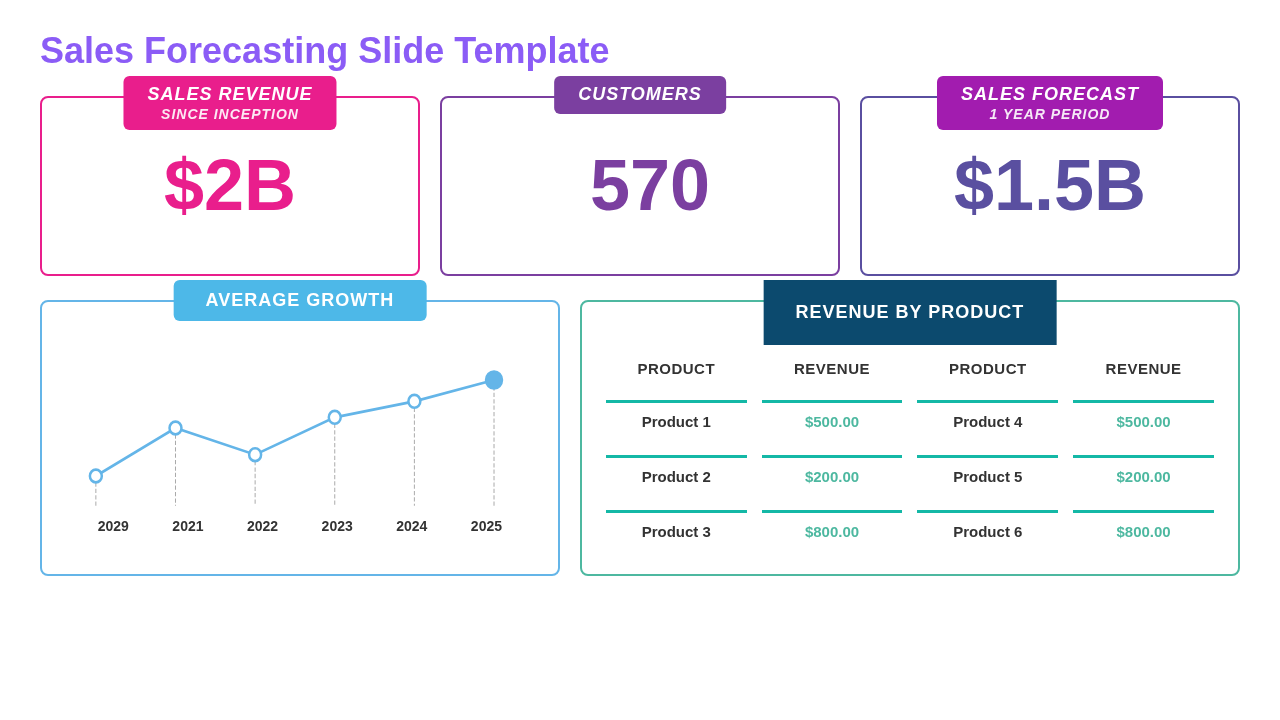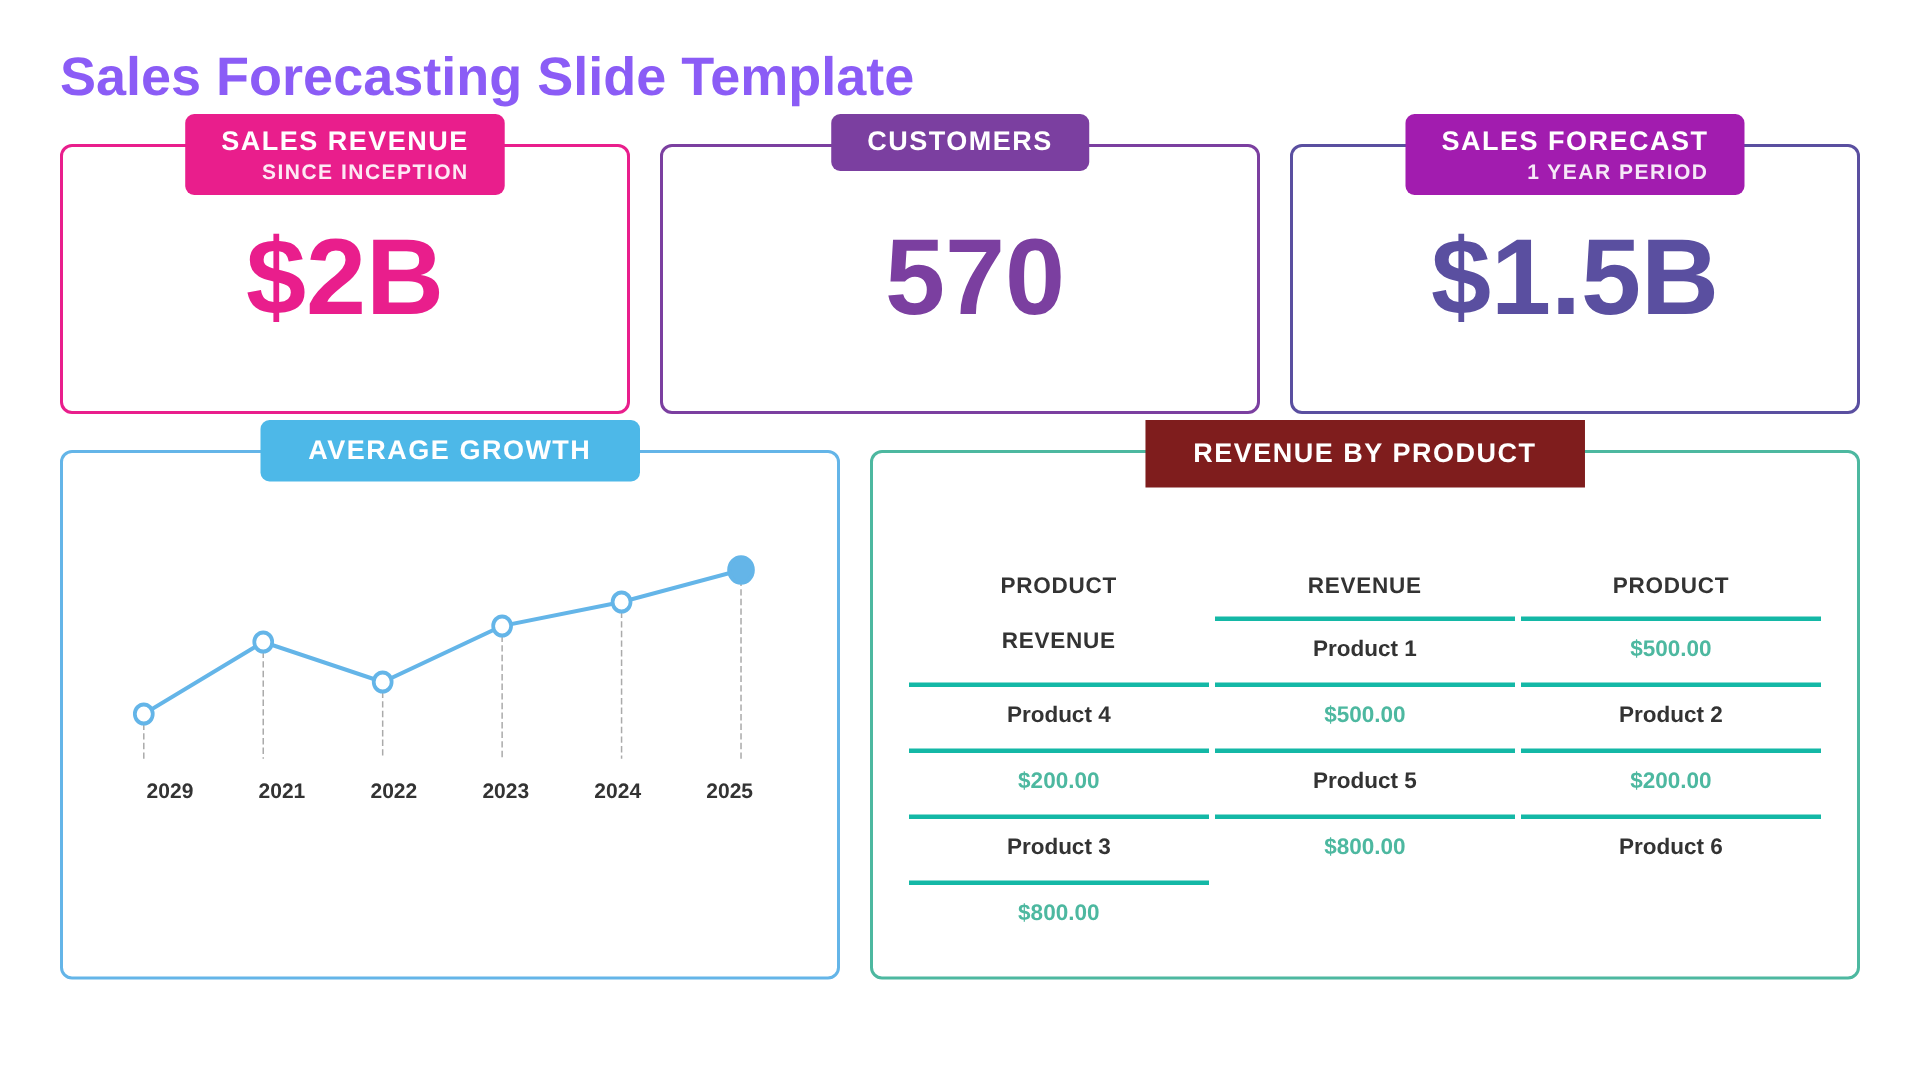--- a/index.html
+++ b/index.html
@@ -42,22 +42,23 @@
     .kpi-card.purple { border-color: #7b3fa0; padding-left: 44px; }
     .kpi-card.indigo { border-color: #5a4fa0; }
 
     .kpi-badge {
       position: absolute;
       top: -22px;
       left: 50%;
       transform: translateX(-50%);
       padding: 8px 24px;
       border-radius: 6px;
-      text-align: right;
+      text-align: center;
       white-space: nowrap;
+      font-style: italic;
     }
 
     .kpi-badge.pink-bg { background: #e91e8c; }
     .kpi-badge.purple-bg { background: #7b3fa0; }
     .kpi-badge.indigo-bg { background: #a21caf; }
 
     .kpi-badge-title {
       font-size: 18px;
       font-weight: 800;
       color: #fff;
@@ -151,38 +152,38 @@
       border-radius: 8px;
       padding: 0 24px 24px 24px;
       position: relative;
     }
 
     .revenue-badge {
       position: absolute;
       top: -22px;
       left: 50%;
       transform: translateX(-50%);
-      background: #7f1d1d;
-      padding: 12px 32px;
+      background: #0c4a6e;
+      padding: 22px 32px;
       border-radius: 0;
       white-space: nowrap;
     }
 
     .revenue-badge-title {
       font-size: 18px;
       font-weight: 800;
       color: #fff;
       letter-spacing: 1px;
     }
 
     .revenue-table {
-      margin-top: 72px;
+      margin-top: 50px;
       display: grid;
-      grid-template-columns: 1fr 1fr 1fr;
-      gap: 4px;
+      grid-template-columns: 1fr 1fr 1fr 1fr;
+      gap: 15px;
     }
 
     .rev-header {
       font-size: 15px;
       font-weight: 800;
       color: #333;
       padding: 8px 4px;
       text-align: center;
       letter-spacing: 0.5px;
     }

